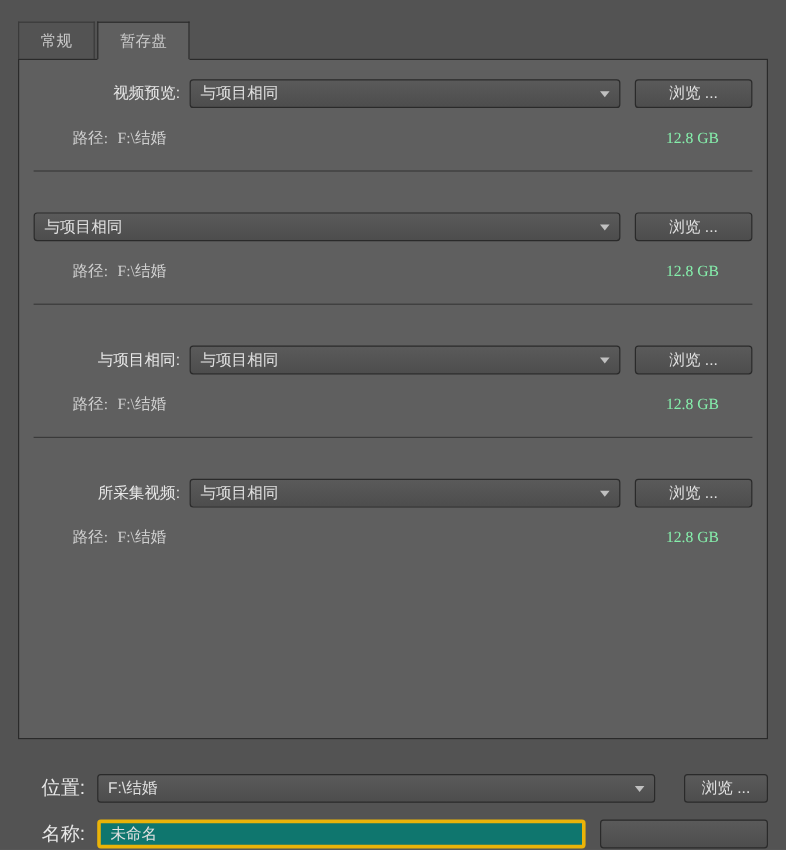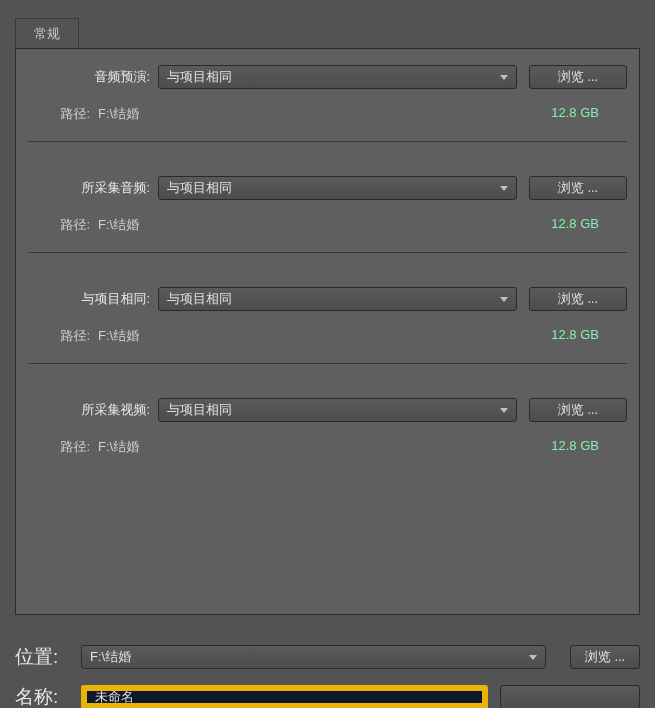--- a/index.html
+++ b/index.html
@@ -98,23 +98,24 @@
       border-radius: 3px;
       color: #e0e0e0;
       font-size: 13px;
       cursor: pointer;
       display: flex;
       align-items: center;
       justify-content: center;
     }
     .path-row {
       display: flex;
-      align-items: flex-start;
+      align-items: center;
       padding: 0 12px;
       color: #d0d0d0;
+      font-family: Liberation Serif, serif;
     }
     .path-label {
       width: 70px;
       text-align: right;
       padding-right: 8px;
       padding-left: 16px;
     }
     .path-value {
       flex: 1;
       color: #d0d0d0;
@@ -133,30 +134,30 @@
       padding: 16px 15px 0 15px;
       margin-top: 12px;
     }
     .bottom-row {
       display: flex;
       align-items: center;
       margin-bottom: 14px;
     }
     .bottom-label {
       width: 66px;
-      text-align: left;
+      text-align: right;
       padding-right: 10px;
       color: #e8e8e8;
-      font-size: 19px;
+      font-size: 16px;
     }
     .text-input {
       flex: 1;
       height: 24px;
-      background: #0f172a;
-      border: 6px solid #eab308;
+      background: #0f766e;
+      border: 3px solid #eab308;
       border-radius: 3px;
       padding: 0 8px;
       color: #e0e0e0;
       font-size: 13px;
       font-family: Liberation Mono, monospace;
       margin-right: 12px;
     }
     .bottom-dropdown {
       flex: 1;
       height: 24px;
@@ -194,46 +195,48 @@
   </style>
 </head>
 <body>
 
 <div class="main-container">
 
   <div class="tabs">
     <div class="tab">
       <span>常规</span>
     </div>
+    <div class="tab active">
+      <span>暂存盘</span>
+    </div>
   </div>
 
   <div class="panel">
 
     <div class="section">
       <div class="row">
-        <div class="row-label">音频预演:</div>
+        <div class="row-label">视频预览:</div>
         <div class="dropdown">
           <span class="dropdown-text">与项目相同</span>
           <span class="dropdown-arrow"></span>
         </div>
         <div class="btn">
           <span>浏览 ...</span>
         </div>
       </div>
       <div class="path-row">
         <div class="path-label">路径:</div>
         <div class="path-value">F:\结婚</div>
         <div class="path-size">12.8 GB</div>
       </div>
       <hr class="divider">
     </div>
 
     <div class="section">
       <div class="row">
-        <div class="row-label">所采集音频:</div>
         <div class="dropdown">
           <span class="dropdown-text">与项目相同</span>
           <span class="dropdown-arrow"></span>
         </div>
         <div class="btn">
           <span>浏览 ...</span>
         </div>
       </div>
       <div class="path-row">
         <div class="path-label">路径:</div>

